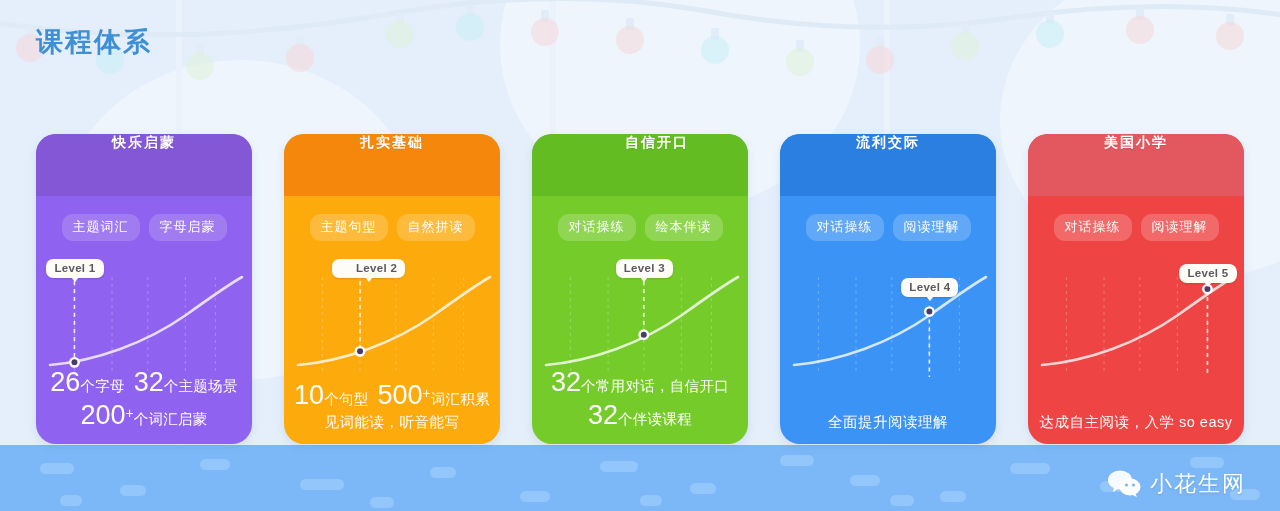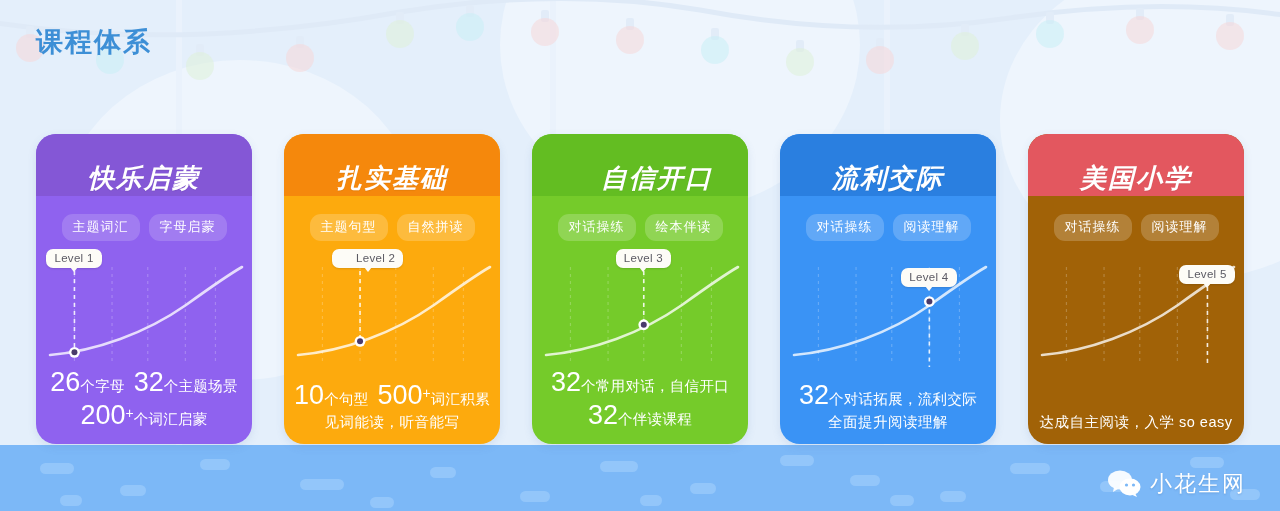--- a/index.html
+++ b/index.html
@@ -47,42 +47,41 @@
   .card{
     width:216px; height:310px;
     border-radius:20px;
     overflow:hidden;
     position:relative;
     display:flex; flex-direction:column;
     box-shadow:0 3px 8px rgba(70,110,160,.13);
   }
   .card-head{
     height:62px; flex:0 0 62px;
-    display:flex; align-items:flex-end; justify-content:center;
-    font-size:26px; font-weight:bold; color:#ffffff;
+    display:flex; align-items:flex-start; justify-content:center;
+    font-size:14px; font-weight:bold; color:#ffffff;
     letter-spacing:2px;
     text-shadow:0 1px 1px rgba(0,0,0,.07);
-    font-style:italic;
   }
   .card-body{
     flex:1; position:relative; display:flex; flex-direction:column;
   }
   .tags{
     display:flex; justify-content:center; gap:9px;
     margin-top:18px;
   }
   .tag{
     padding:4px 11px 5px;
     border-radius:11px;
     font-size:13px; color:#fff; white-space:nowrap;
     letter-spacing:1px;
   }
   
   .chart{
-    position:relative; height:124px; margin-top:8px;
+    position:relative; height:124px; margin-top:18px;font-weight:bold;
   }
   .chart svg{ position:absolute; left:0; top:0; }
   .lvl-badge{
     position:absolute;
     background:#fdfcf7;
     border-radius:7px;
     padding:3px 8px 4px;
     font-size:11.5px;
     color:#5b5a63;
     white-space:nowrap;
@@ -293,47 +292,46 @@
             <line x1="149.36" y1="18" x2="149.36" y2="116" stroke="rgba(255,255,255,0.22)" stroke-width="1.2" stroke-dasharray="3 4"></line>
             <line x1="179.44" y1="18" x2="179.44" y2="116" stroke="rgba(255,255,255,0.22)" stroke-width="1.2" stroke-dasharray="3 4"></line>
             <path d="M 14 106 C 60 102, 110 84, 150 56 C 175 38, 192 26, 206 18" fill="none" stroke="rgba(255,255,255,0.78)" stroke-width="2.6" stroke-linecap="round"></path>
             <line x1="149.36" y1="52.536735435529685" x2="149.36" y2="118" stroke="rgba(255,255,255,0.85)" stroke-width="1.6" stroke-dasharray="4 4"></line>
             <circle cx="149.36" cy="52.536735435529685" r="5.4" fill="#ffffff"></circle>
             <circle cx="149.36" cy="52.536735435529685" r="3" fill="#4a3b6b"></circle>
           </svg>
           <div class="lvl-badge" style="left: 121.36px; top: 18.5367px;">Level 4</div>
         </div>
         <div class="stats">
-          <div class="line"><span class="num">32</span><span class="txt">个对话拓展，流利交际</span></div>
           <div class="line"><span class="sub">全面提升阅读理解</span></div>
         </div>
       </div>
     </div>
-    <div class="card" style="background: #a16207;">
+    <div class="card" style="background: #ef4444;">
       <div class="card-head" style="background: rgb(227, 87, 95);">
         <span>美国小学</span>
       </div>
       <div class="card-body">
         <div class="tags">
           <span class="tag" style="background: rgba(255, 255, 255, 0.2);">对话操练</span>
           <span class="tag" style="background: rgba(255, 255, 255, 0.2);">阅读理解</span>
         </div>
         <div class="chart">
           <svg width="216" height="124" viewBox="0 0 216 124">
             <line x1="38.44" y1="18" x2="38.44" y2="116" stroke="rgba(255,255,255,0.22)" stroke-width="1.2" stroke-dasharray="3 4"></line>
             <line x1="76.03999999999999" y1="18" x2="76.03999999999999" y2="116" stroke="rgba(255,255,255,0.22)" stroke-width="1.2" stroke-dasharray="3 4"></line>
             <line x1="111.76" y1="18" x2="111.76" y2="116" stroke="rgba(255,255,255,0.22)" stroke-width="1.2" stroke-dasharray="3 4"></line>
             <line x1="149.36" y1="18" x2="149.36" y2="116" stroke="rgba(255,255,255,0.22)" stroke-width="1.2" stroke-dasharray="3 4"></line>
             <line x1="179.44" y1="18" x2="179.44" y2="116" stroke="rgba(255,255,255,0.22)" stroke-width="1.2" stroke-dasharray="3 4"></line>
             <path d="M 14 106 C 60 102, 110 84, 150 56 C 175 38, 192 26, 206 18" fill="none" stroke="rgba(255,255,255,0.78)" stroke-width="2.6" stroke-linecap="round"></path>
             <line x1="179.44" y1="30.04291638915764" x2="179.44" y2="118" stroke="rgba(255,255,255,0.85)" stroke-width="1.6" stroke-dasharray="4 4"></line>
             <circle cx="179.44" cy="30.04291638915764" r="5.4" fill="#ffffff"></circle>
             <circle cx="179.44" cy="30.04291638915764" r="3" fill="#4a3b6b"></circle>
           </svg>
-          <div class="lvl-badge" style="left: 151.44px; top: 16px;">Level 5</div>
+          <div class="lvl-badge" style="left: 151.44px; top: 5px; border-radius: 8px;">Level 5</div>
         </div>
         <div class="stats">
           <div class="line"><span class="sub">达成自主阅读，入学 so easy</span></div>
         </div>
       </div>
     </div>
   </div>
 
 <div id="watermark">
   <svg width="34" height="30" viewBox="0 0 34 30">

